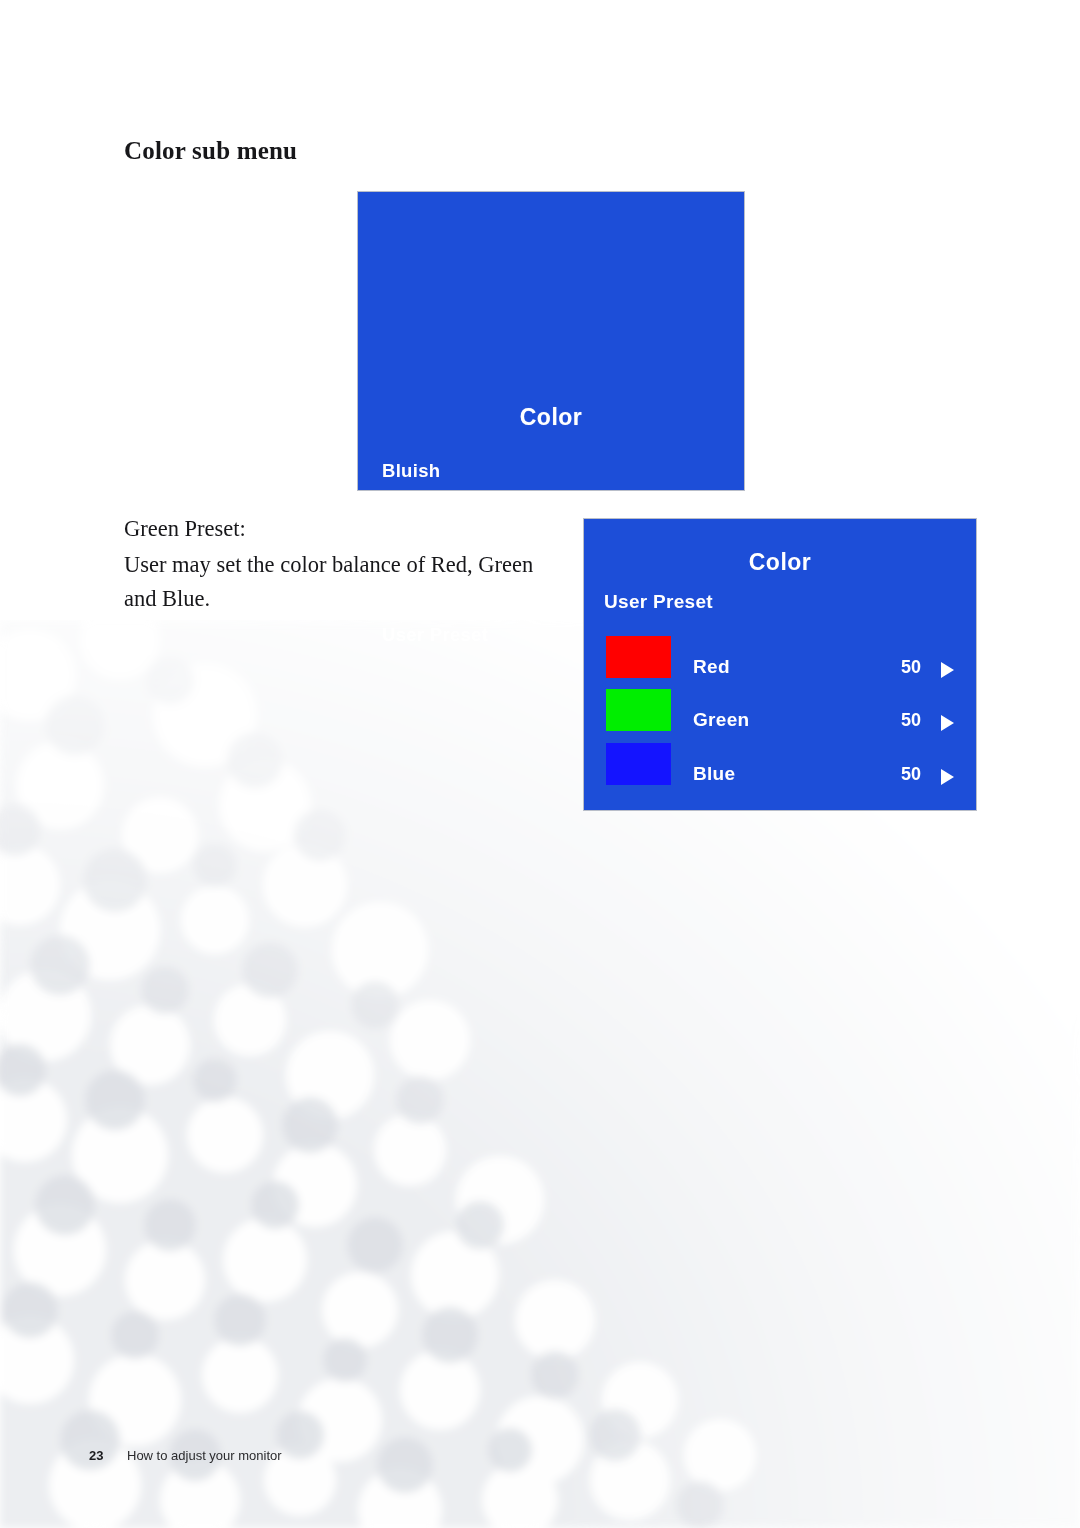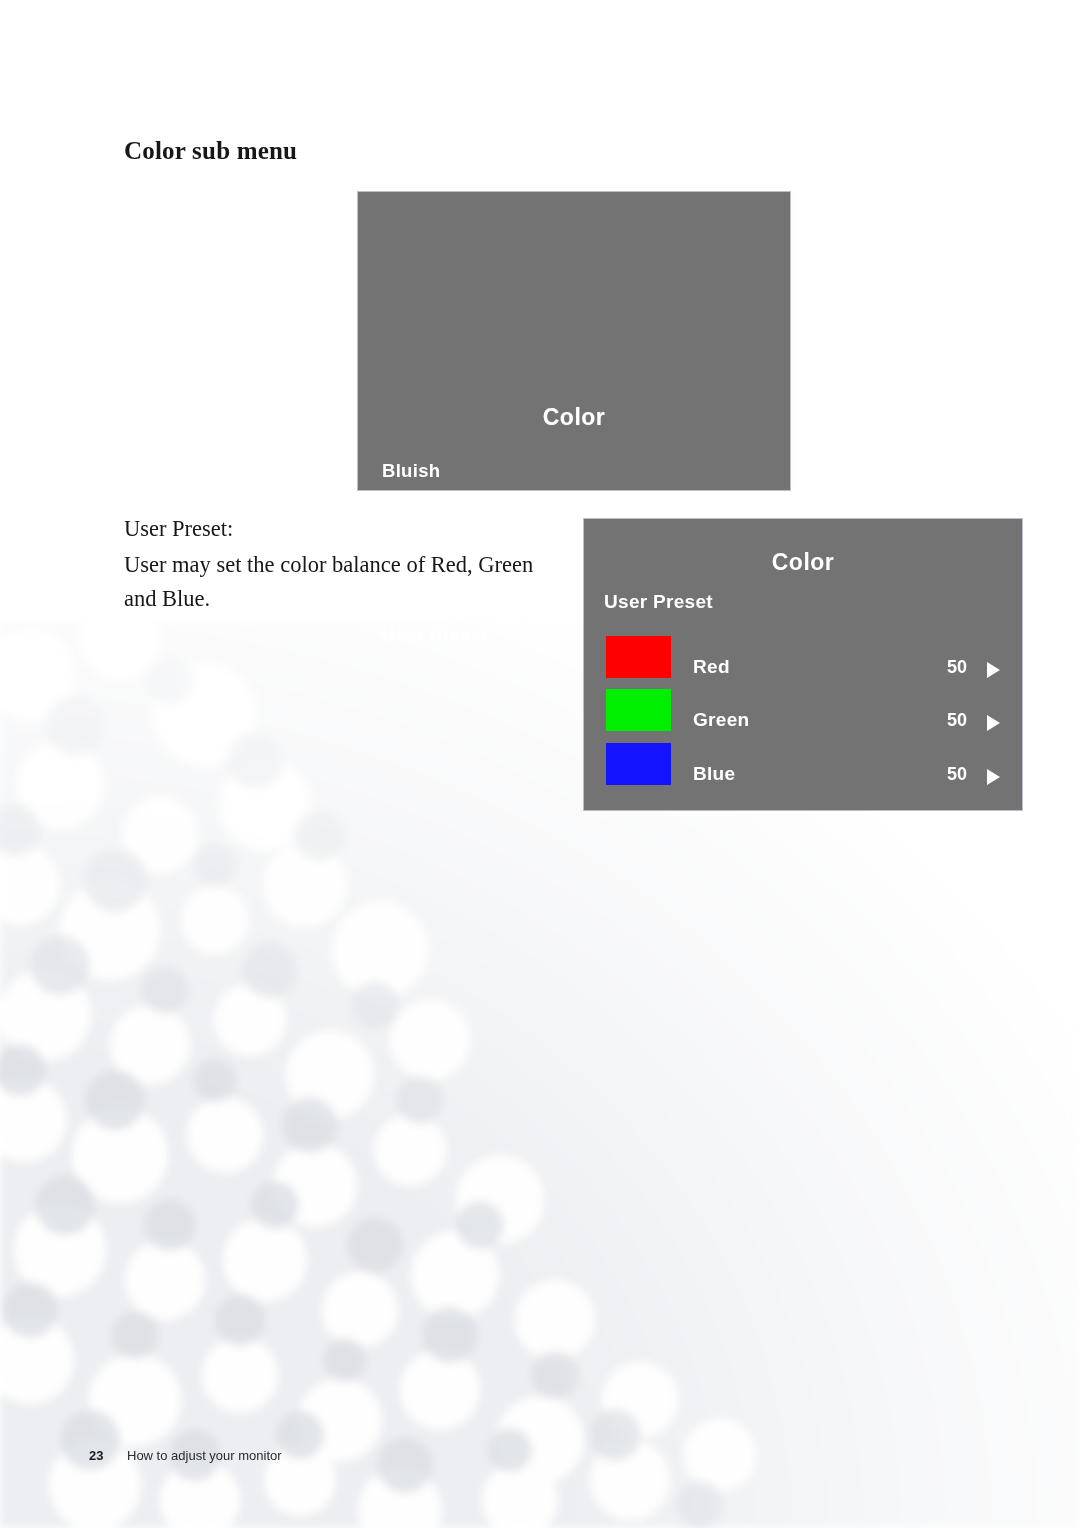--- a/index.html
+++ b/index.html
@@ -40,26 +40,25 @@
     top: 120px;
     font-family: "Liberation Serif", serif;
     font-size: 25px;
     color: #17171a;
     letter-spacing: .2px;
   }
 
   
   .osd {
     position: absolute;
-    background: #737373;
+    background: #1d4ed8;
     color: #ffffff;
     font-family: "Liberation Sans", sans-serif;
     font-weight: bold;
     box-shadow: 0 0 0 1px #b9bec9;
-    padding-left: 46px;
   }
 
   #osd-color-menu {
     left: 358px;
     top: 192px;
     width: 386px;
     height: 298px;
   }
 
   #osd-user-preset {
@@ -296,21 +295,21 @@
       <span class="label">Reddish</span>
     </div>
 
 
     <div class="menu-row" style="top:430px">
       <span class="label">User Preset</span>
       <span class="arrow"></span>
     </div>
   </div>
 
-  <div class="body-text" id="body-line-1">User Preset:</div>
+  <div class="body-text" id="body-line-1">Green Preset:</div>
   <div class="body-text" id="body-line-2">User may set the color balance of Red, Green and Blue.</div>
 
   <div class="osd" id="osd-user-preset">
     <div class="up-title">Color</div>
     <div class="up-subtitle">User Preset</div>
 
     <div class="ch-row" style="top:115px">
       <span class="swatch" style="background:#ff0000"></span>
       <span class="ch-name">Red</span>
       <span class="ch-value">50</span>

